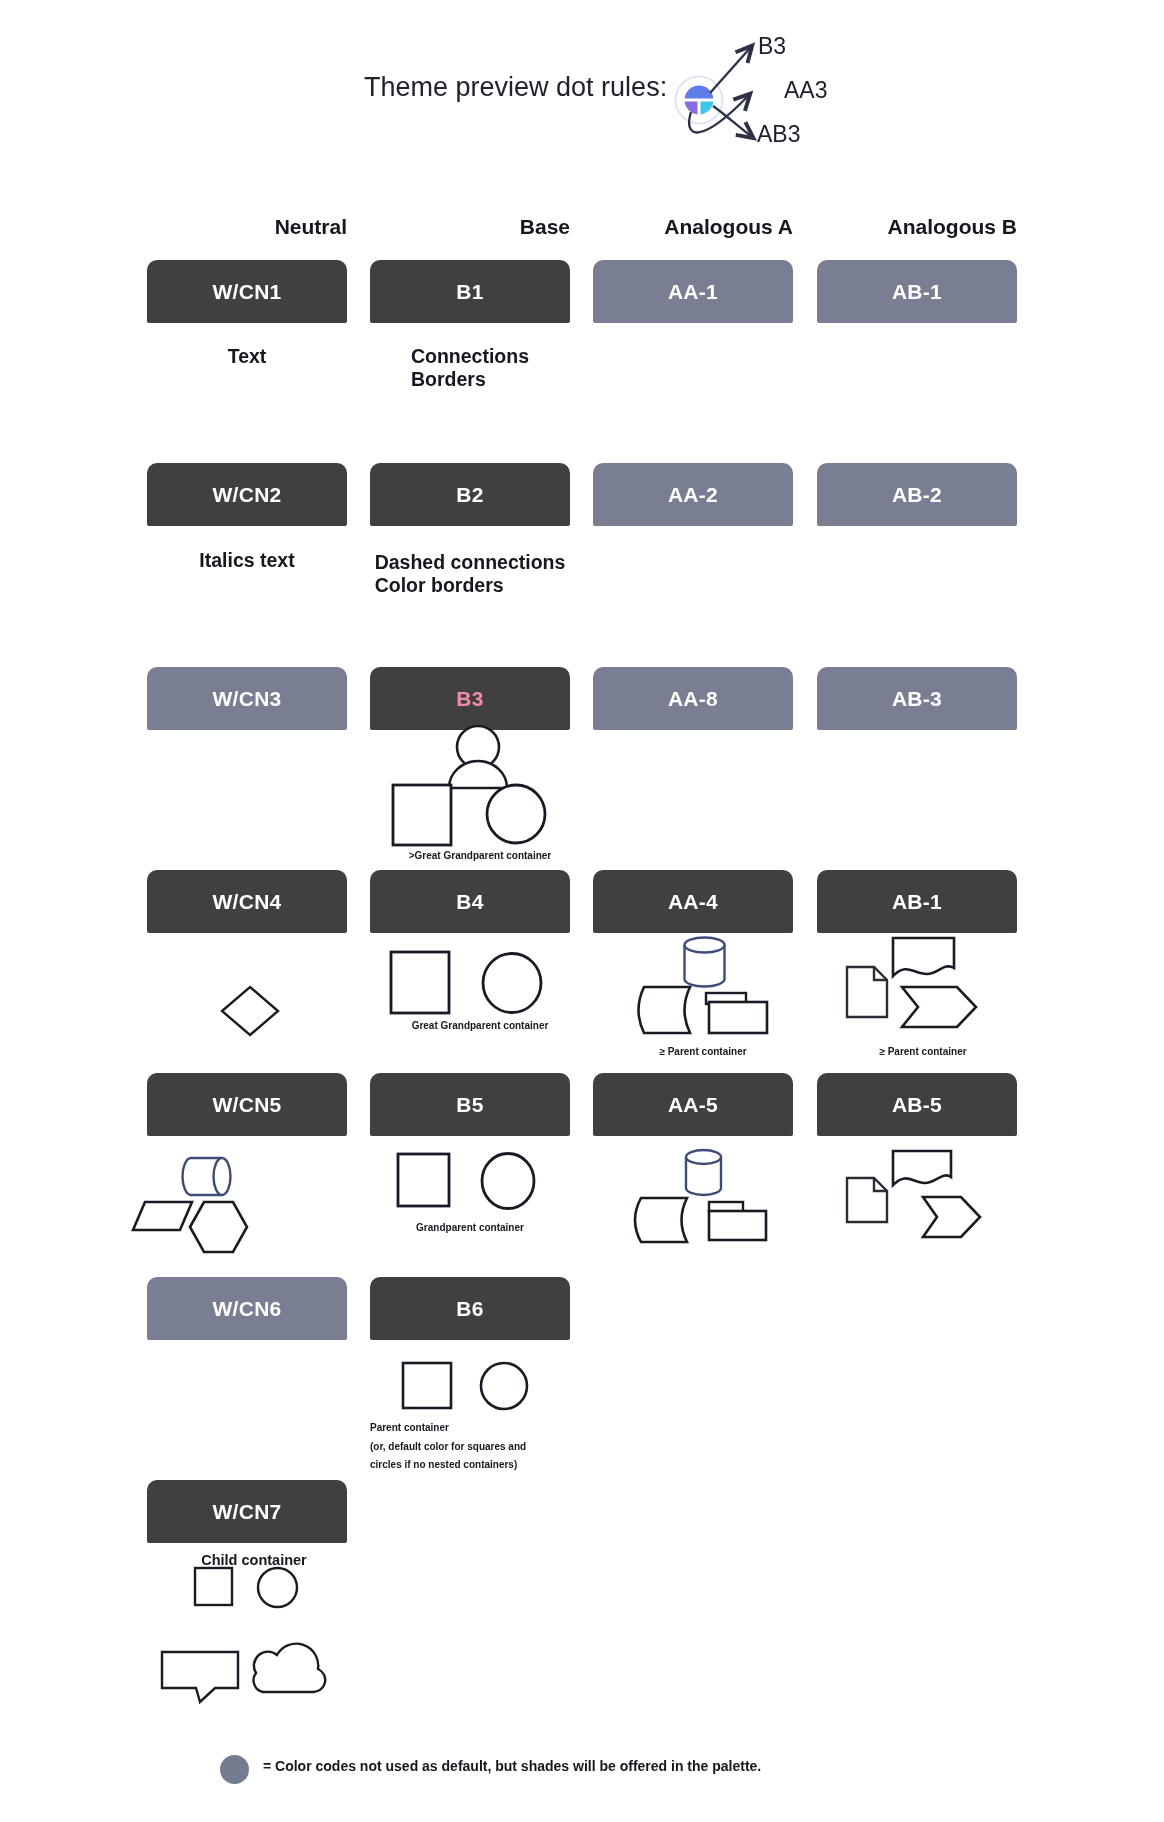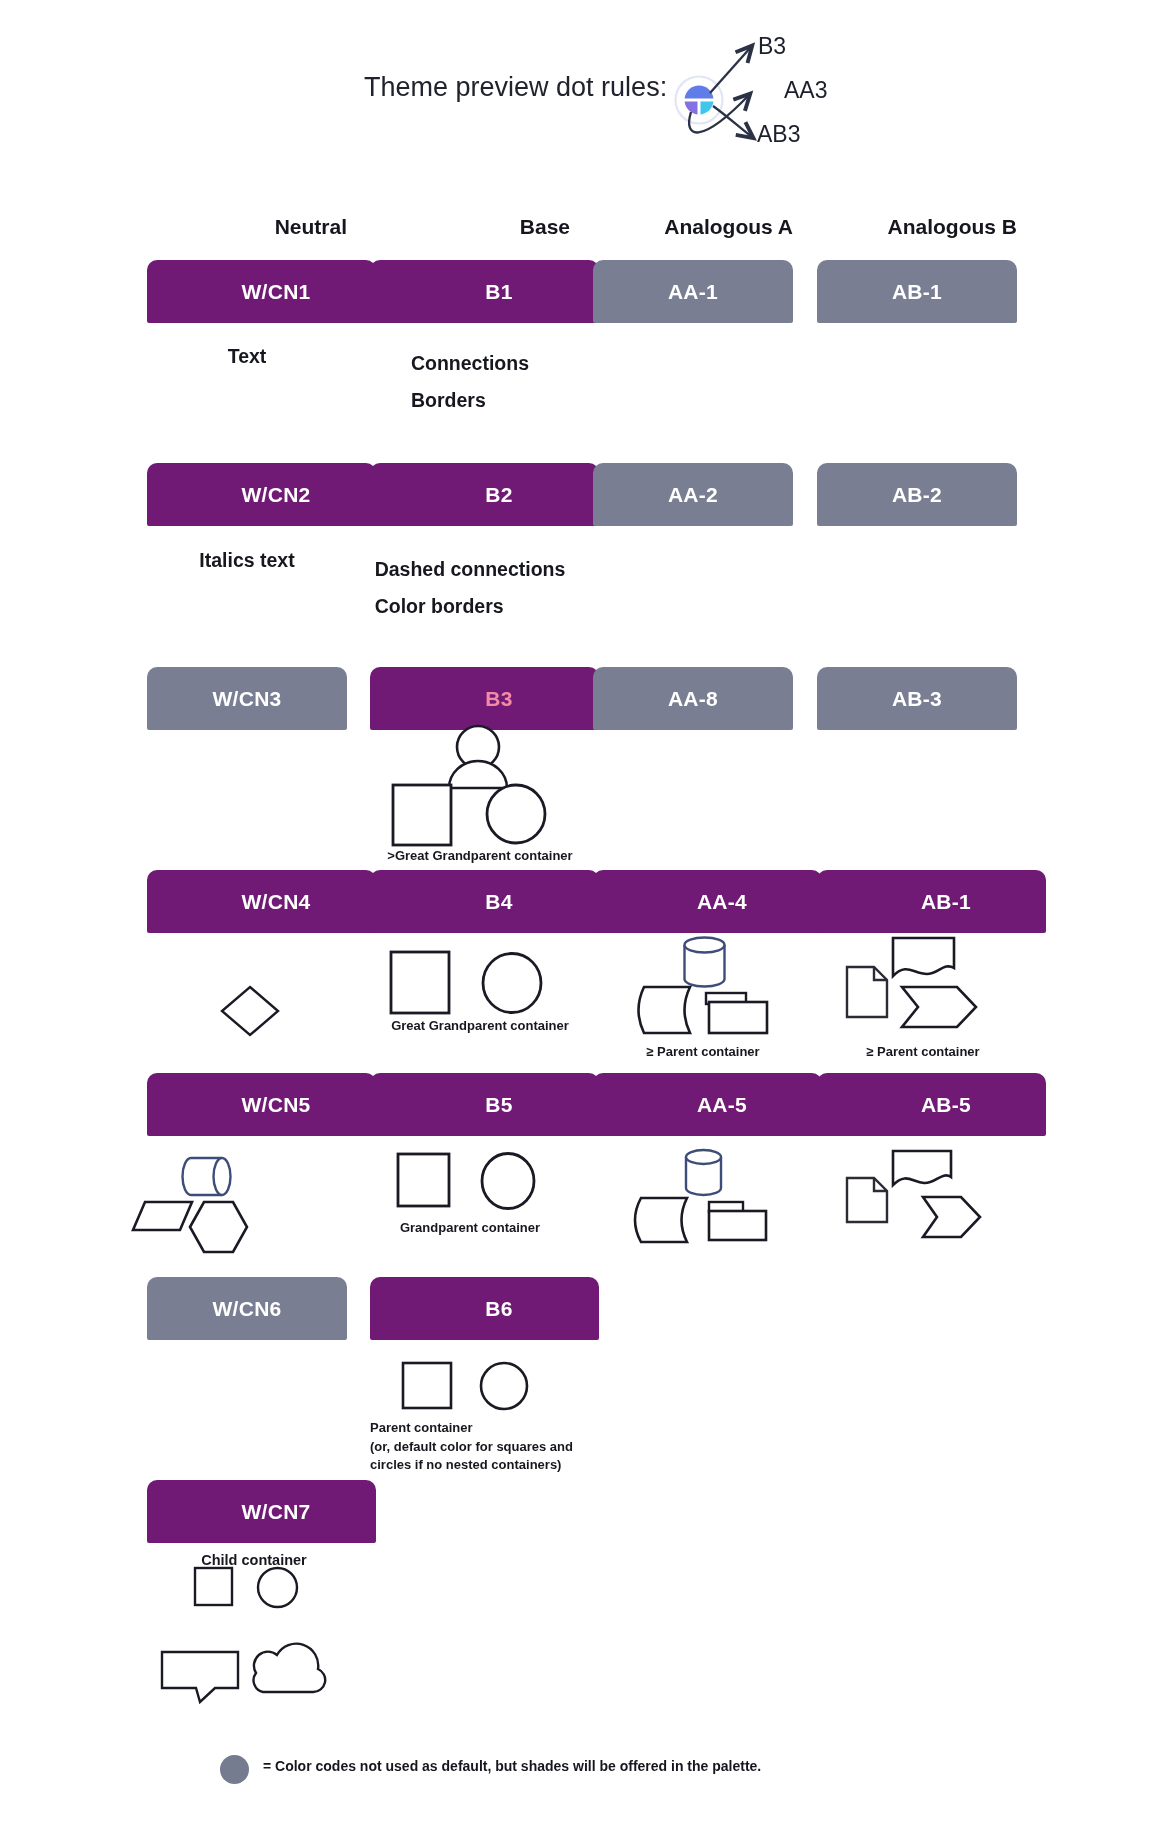--- a/index.html
+++ b/index.html
@@ -16,35 +16,35 @@
   }
   .col-header{
     position:absolute;width:200px;text-align:right;font-size:21px;
     font-weight:bold;color:#15161E;
   }
   .swatch{
     position:absolute;width:200px;height:63px;border-radius:10px 10px 2px 2px;
     display:flex;align-items:center;justify-content:center;
     font-size:21px;font-weight:bold;color:#FFFFFF;letter-spacing:0.3px;
   }
-  .swatch.dark{background:#701a75;padding-left:29px;}
+  .swatch.dark{background:#404040;}
   .swatch.gray{background:#797E92;}
   .swatch.pink{color:#F48BA5;}
   .cap-line{
     position:absolute;text-align:center;font-size:19.5px;font-weight:bold;color:#17181F;
   }
   .cap-wrap{
     position:absolute;text-align:center;color:#17181F;font-weight:bold;
   }
   .cap-big-block{
     display:inline-block;text-align:left;white-space:pre-line;
-    font-size:19.5px;line-height:37px;
+    font-size:19.5px;line-height:23px;
   }
   .cap-sm{
-    position:absolute;font-weight:bold;font-size:13px;line-height:18.5px;
+    position:absolute;font-weight:bold;font-size:10px;line-height:18.5px;
     color:#17181F;white-space:pre-line;
   }
   .cap-sm.center{text-align:center;}
   .shape-svg{position:absolute;}
   .footer-dot{
     position:absolute;left:220px;top:1755px;width:29px;height:29px;
     border-radius:50%;background:#767C90;
   }
   .footer-text{
     position:absolute;left:263px;top:1758px;font-size:14px;font-weight:bold;color:#15161E;

